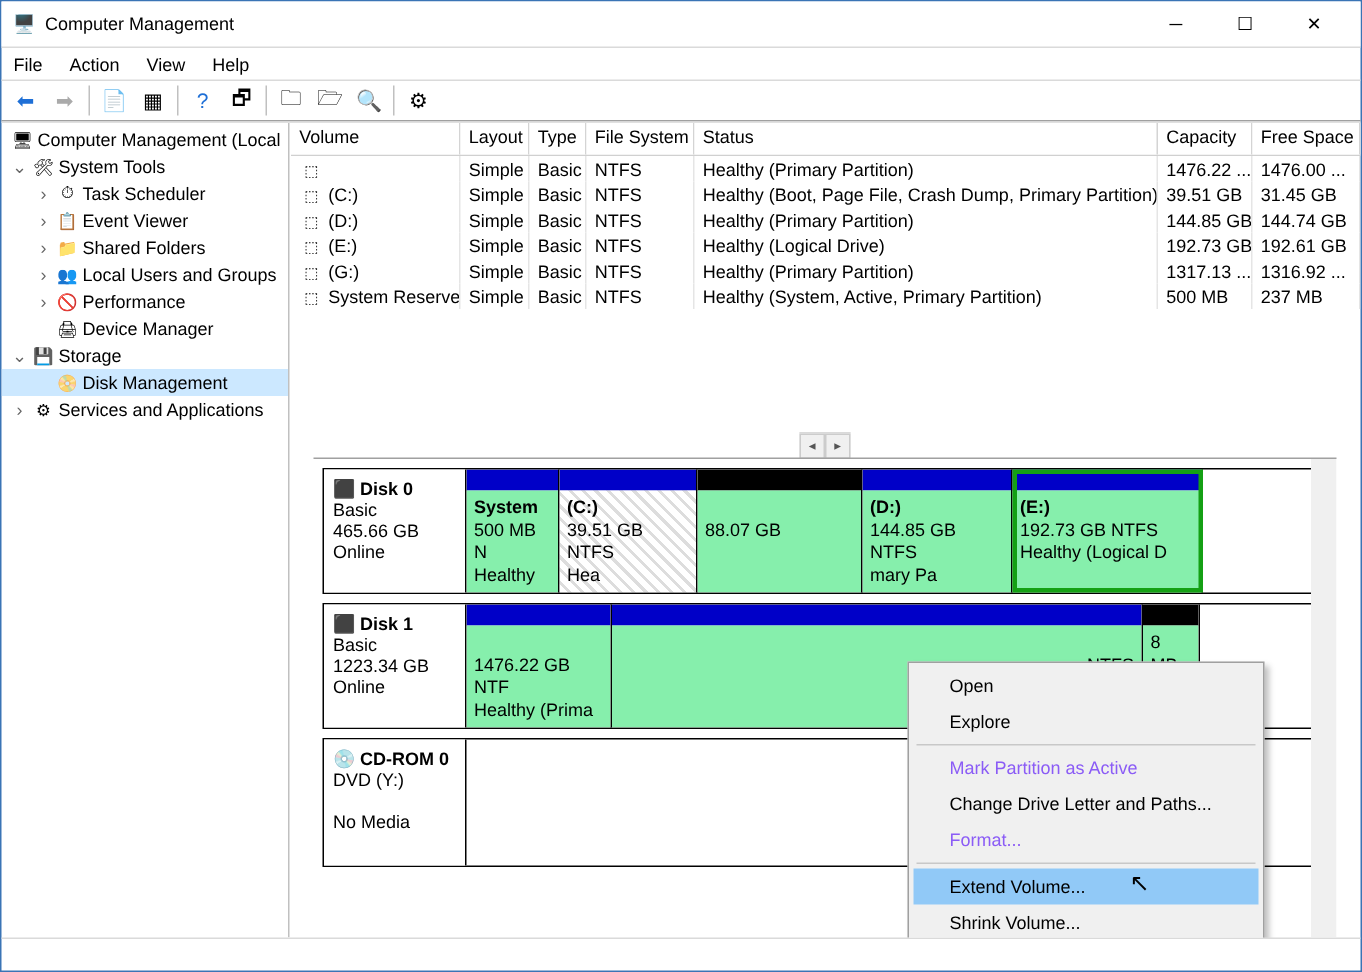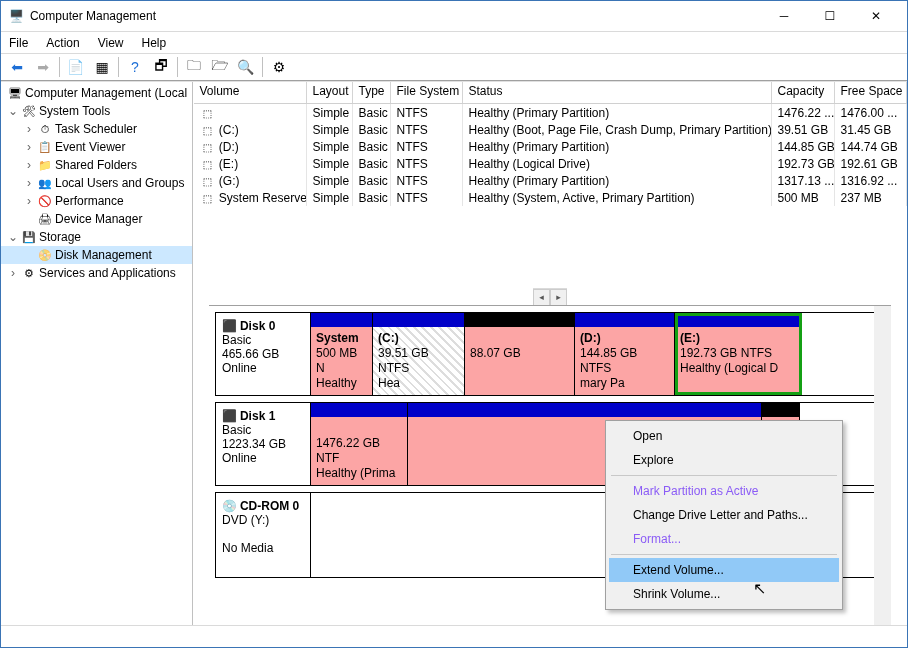--- a/index.html
+++ b/index.html
@@ -31,27 +31,27 @@
 .hscroll .tr { width:17px; height:17px; background:#f0f0f0; border:1px solid #ccc; display:flex; align-items:center; justify-content:center; font-size:9px; color:#555; }
 .hscroll .track { flex:1; background:#e8e8e8; height:17px; }
 .graph { flex:1; overflow:auto; position:relative; border-top:1px solid #a0a0a0; }
 .diskrow { display:flex; margin:6px; border:1px solid #000; }
 .diskinfo { width:95px; padding:6px; border-right:1px solid #000; background:#fff; }
 .diskinfo b { display:flex; align-items:center; gap:3px; }
 .parts { flex:1; display:flex; }
 .part { border-right:1px solid #000; display:flex; flex-direction:column; overflow:hidden; }
 .part .bar { height:14px; background:#0000c8; }
 .part .bar.black { background:#000; }
-.part .pb { padding:4px 5px; flex:1; background:#fca5a5; line-height:1.25; }
+.part .pb { padding:4px 5px; flex:1; background:#86efac; line-height:1.25; }
 .part.hatch .pb { background: repeating-linear-gradient(45deg,#fff,#fff 4px,#ddd 4px,#ddd 6px); }
 .part.sel { outline:3px solid #14a014; outline-offset:-3px; }
 .legend { height:22px; border-top:1px solid #a0a0a0; display:flex; align-items:center; gap:10px; padding:0 8px; font-size:11px; }
 .legend .sw { width:12px; height:12px; border:1px solid #000; margin-right:4px; display:inline-block; vertical-align:middle; }
 .statusbar { height:22px; border-top:1px solid #dadada; }
-.ctxmenu { position:absolute; left:412px; top:338px; width:238px; background:#f0f0f0; border:1px solid #a0a0a0; box-shadow:3px 3px 4px rgba(0,0,0,.25); padding:3px; z-index:50; }
+.ctxmenu { position:absolute; left:412px; top:359px; width:238px; background:#f0f0f0; border:1px solid #a0a0a0; box-shadow:3px 3px 4px rgba(0,0,0,.25); padding:3px; z-index:50; }
 .ctxmenu .mi { padding:5px 20px 5px 24px; }
 .ctxmenu .mi.dis { color:#8b5cf6; }
 .ctxmenu .mi.hl { background:#91c9f7; }
 .ctxmenu .msep { height:1px; background:#c8c8c8; margin:3px 2px; }
 .vscroll { position:absolute; right:0; top:0; bottom:0; width:17px; background:#f0f0f0; }
 .cur { position:absolute; left:560px; top:497px; z-index:60; font-size:16px; }
 .lrow .ic2 { width:16px; display:inline-flex; align-items:center; justify-content:center; font-size:10px; }
 </style>
 </head>
 <body>

